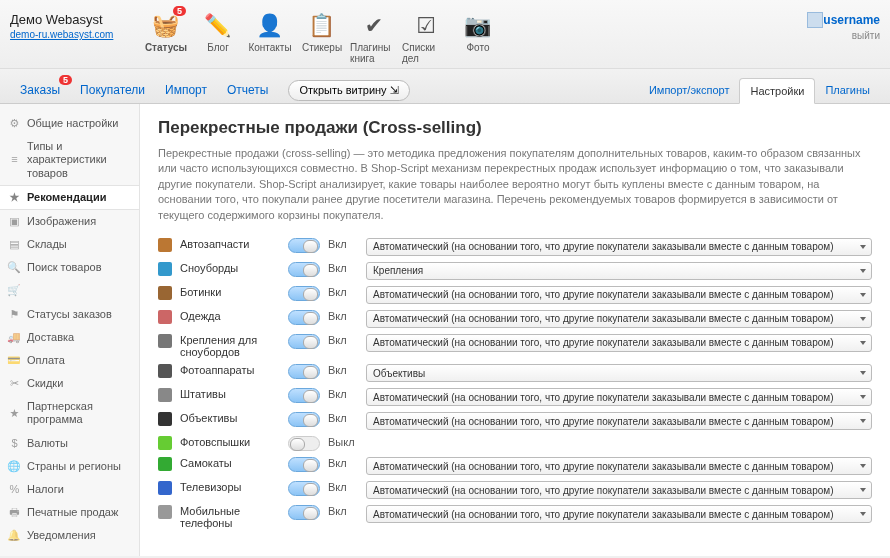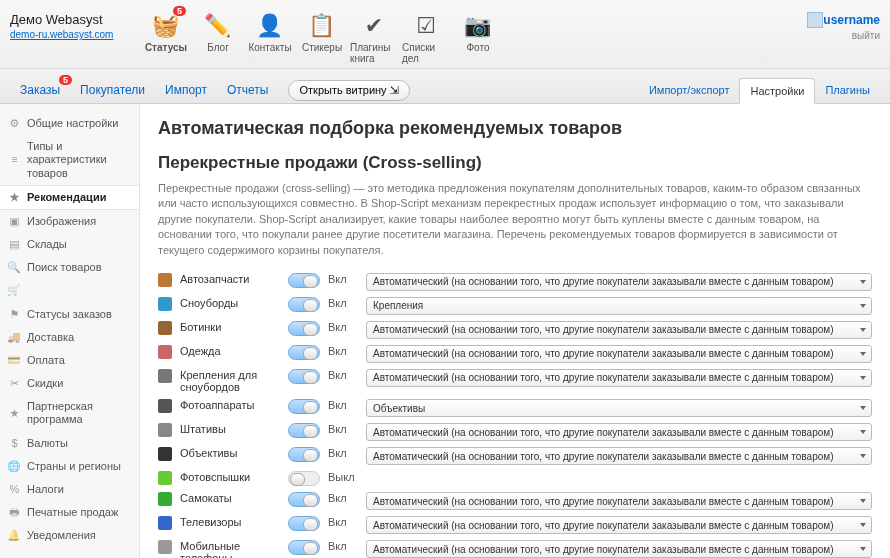--- a/index.html
+++ b/index.html
@@ -174,21 +174,20 @@
         <div class="sb-item">
           <span class="sb-ic">🖶</span>
           <span>Печатные продаж</span>
         </div>
         <div class="sb-item">
           <span class="sb-ic">🔔</span>
           <span>Уведомления</span>
         </div>
       </div>
     <div class="main">
-      <h1>Автоматическая подборка рекомендуемых товаров</h1>
       <h2>Перекрестные продажи (Cross-selling)</h2>
       <p class="desc">Перекрестные продажи (cross-selling) — это методика предложения покупателям дополнительных товаров, каким-то образом связанных или часто использующихся совместно. В Shop-Script механизм перекрестных продаж использует информацию о том, что заказывали другие покупатели. Shop-Script анализирует, какие товары наиболее вероятно могут быть куплены вместе с данным товаром, на основании того, что покупали ранее другие посетители магазина. Перечень рекомендуемых товаров формируется в зависимости от текущего содержимого корзины покупателя.</p>
       <div class="rows" id="rows">
           <div class="row">
             <span class="row-ic" style="background:#b73"></span>
             <span class="row-name">Автозапчасти</span>
             <span class="toggle"></span>
             <span class="tlabel">Вкл</span>
             <span class="sel">Автоматический (на основании того, что другие покупатели заказывали вместе с данным товаром)</span>
           </div>

